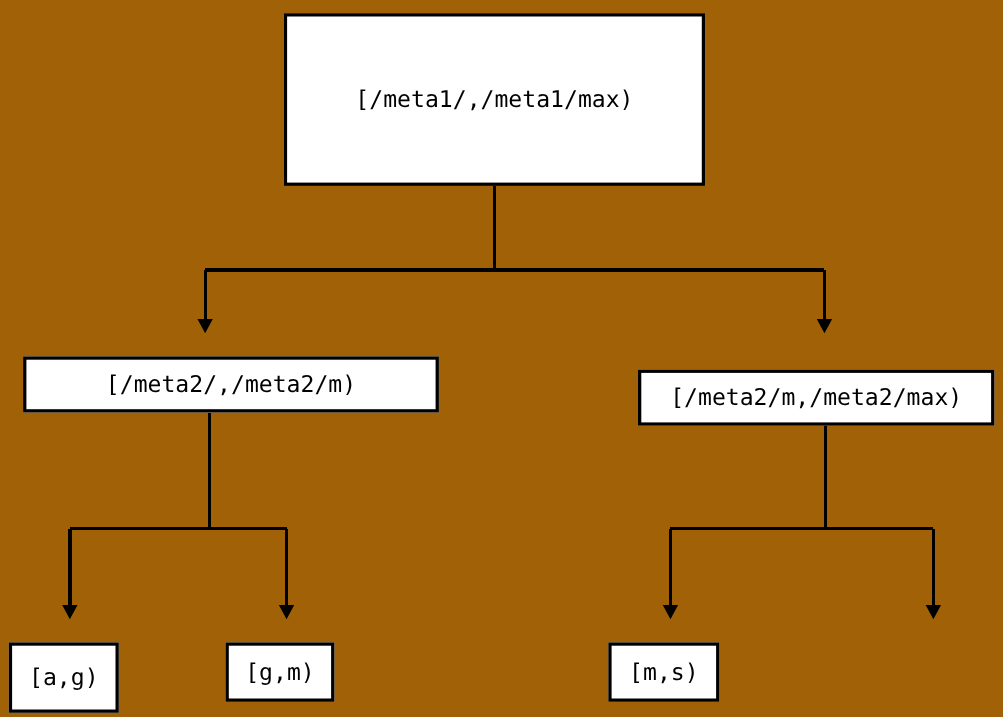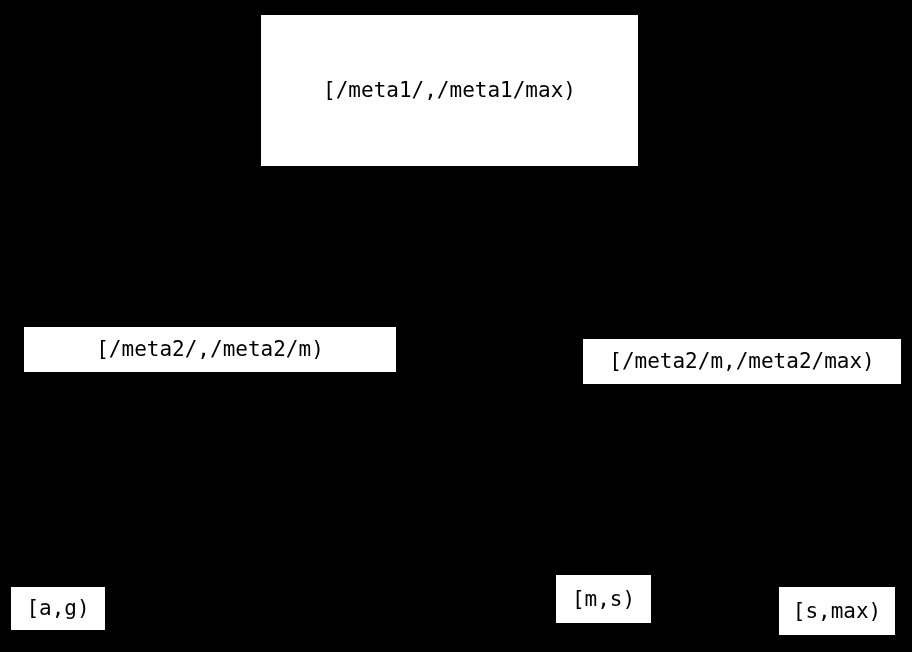--- a/index.html
+++ b/index.html
@@ -4,21 +4,21 @@
 <style>
   html, body {
     margin: 0;
     padding: 0;
     background: #ffffff;
   }
   #canvas {
     position: relative;
     width: 912px;
     height: 652px;
-    background: #000000;
+    background: #a16207;
     overflow: hidden;
     font-family: "DejaVu Sans Mono", "Liberation Mono", monospace;
   }
   #connectors {
     position: absolute;
     left: 0;
     top: 0;
     width: 912px;
     height: 652px;
     pointer-events: none;
@@ -63,31 +63,31 @@
     top: 336px;
     width: 324px;
     height: 51px;
   }
 
   
   #node-leaf-ag {
     left: 8px;
     top: 584px;
     width: 100px;
-    height: 49px;
+    height: 64px;
   }
   #node-leaf-gm {
     left: 205px;
     top: 584px;
     width: 99px;
     height: 54px;
   }
   #node-leaf-ms {
     left: 553px;
-    top: 572px;
+    top: 584px;
     width: 101px;
     height: 54px;
   }
   #node-leaf-smax {
     left: 776px;
     top: 584px;
     width: 122px;
     height: 54px;
   }
 </style>
@@ -138,22 +138,22 @@
   </div>
 
   <div class="node" id="node-meta2-high">
     <span class="node-label">[/meta2/m,/meta2/max)</span>
   </div>
 
   <div class="node" id="node-leaf-ag">
     <span class="node-label">[a,g)</span>
   </div>
 
+  <div class="node" id="node-leaf-gm">
+    <span class="node-label">[g,m)</span>
+  </div>
 
   <div class="node" id="node-leaf-ms">
     <span class="node-label">[m,s)</span>
   </div>
 
-  <div class="node" id="node-leaf-smax">
-    <span class="node-label">[s,max)</span>
-  </div>
 
 </div>
 
 </body></html>

